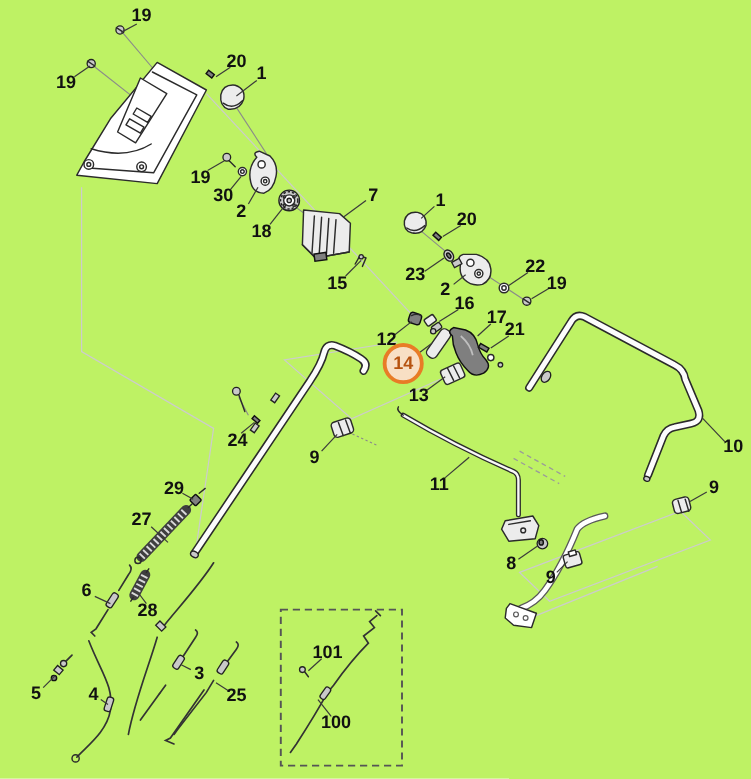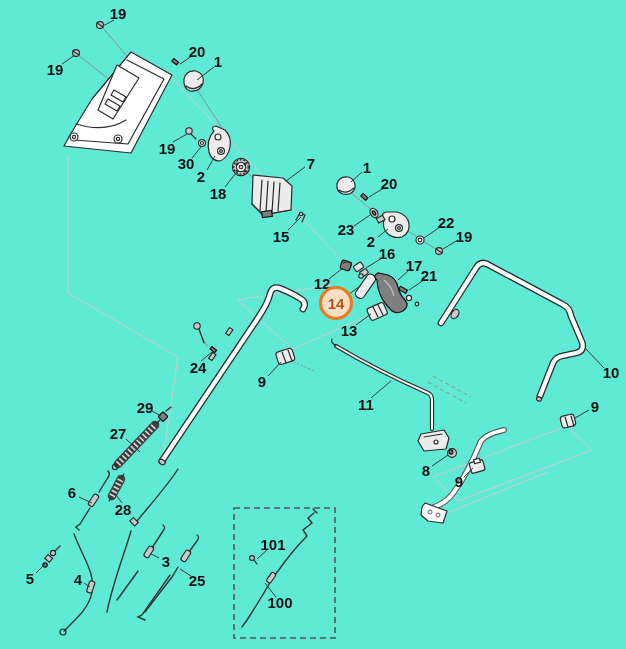--- a/index.html
+++ b/index.html
@@ -1,16 +1,16 @@
 <!DOCTYPE html>
 <html><head>
 <meta charset="utf-8">
 <style>
   html,body{margin:0;padding:0;background:#ffffff;}
-  .canvas{position:relative;width:626px;height:649px;background:#5eead4;overflow:hidden;
+  .canvas{position:relative;width:626px;height:649px;background:#bef264;overflow:hidden;
           font-family:"Liberation Sans",sans-serif;}
   svg{display:block}
   .ln{stroke:#2b2b2b;stroke-width:1.2;fill:none;stroke-linejoin:round;stroke-linecap:round}
   .fillw{fill:#ffffff;stroke:#2b2b2b;stroke-width:1.2;stroke-linejoin:round}
   .filll{fill:#ececec;stroke:#2b2b2b;stroke-width:1.2;stroke-linejoin:round}
   .fillm{fill:#c9c9c9;stroke:#222;stroke-width:1.1}
   .filld{fill:#7f7f7f;stroke:#111;stroke-width:1.2}
   .constr{stroke:#cccccc;stroke-width:1;fill:none}
   .ghost{stroke:#9a9a9a;stroke-width:1.1;fill:none;stroke-dasharray:4 3}
   .axis{stroke:#8a8a8a;stroke-width:0.9;fill:none}

